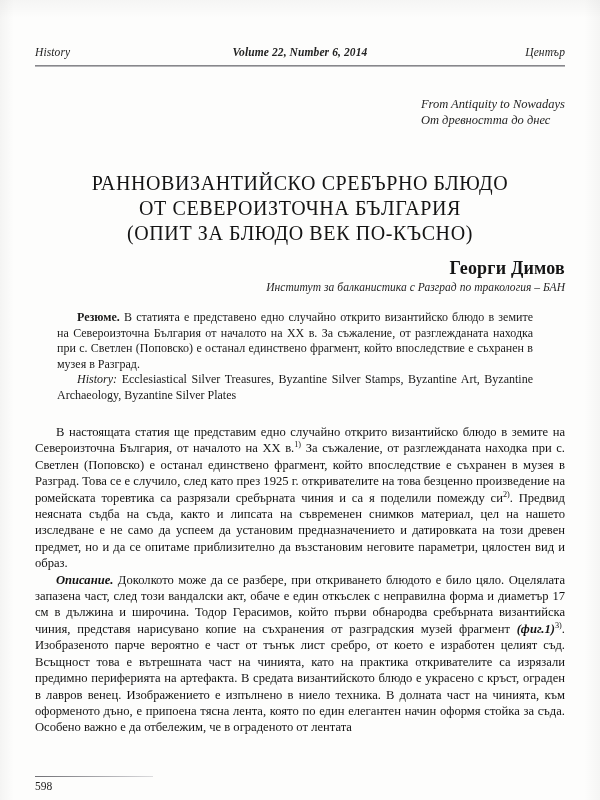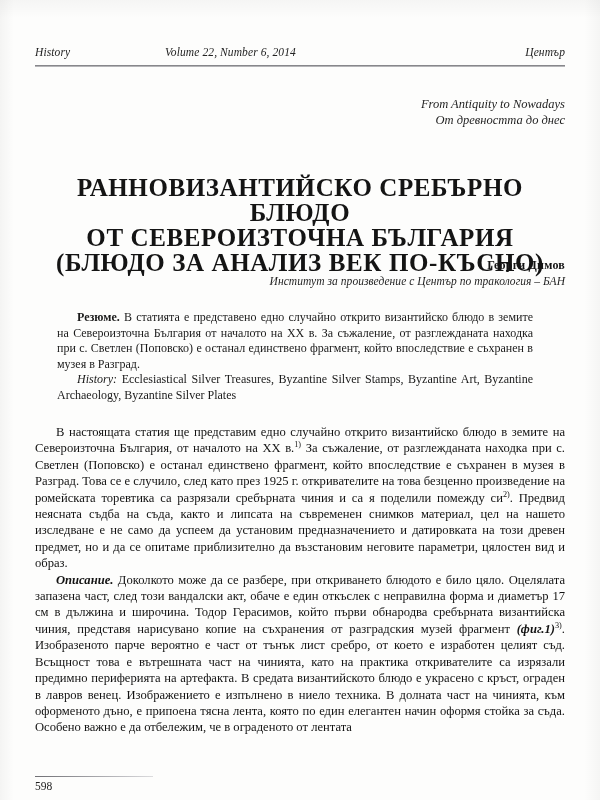--- a/index.html
+++ b/index.html
@@ -46,72 +46,74 @@
     display: flex;
     justify-content: space-between;
     align-items: baseline;
     font-style: italic;
     font-size: 11.5px;
     letter-spacing: 0.1px;
     color: #232323;
   }
   .runhead .center {
     flex: 1;
+    text-align: center;
+    font-weight: bold;
   }
   .runhead .left { width: 130px; text-align: left; }
   .runhead .right { width: 130px; text-align: right; }
 
   .runrule {
     position: absolute;
     top: 65px;
     left: 0;
     right: 0;
     height: 2px;
     background: linear-gradient(to bottom, #5b5b60 0%, #8d8d92 55%, #c9c9cc 100%);
     opacity: 0.85;
   }
 
   
   .series {
     position: absolute;
     top: 96px;
     right: 0;
-    text-align: right;
+    text-align: left;
     font-style: italic;
     font-size: 12.5px;
     line-height: 16px;
     color: #1f1f1f;
   }
 
   
   .title {
     position: absolute;
     top: 158px;
     left: 0;
     right: 0;
     text-align: center;
-    font-weight: bold;
-    font-size: 25px;
+    font-weight: normal;
+    font-size: 20px;
     line-height: 25px;
     letter-spacing: 0.6px;
     color: #141414;
   }
   .title .ln { display: block; }
 
   
   .byline {
     position: absolute;
     top: 258px;
     left: 0;
     right: 0;
     text-align: right;
   }
   .author {
     font-weight: bold;
-    font-size: 12px;
+    font-size: 18px;
     letter-spacing: 0.2px;
     color: #141414;
   }
   .affil {
     margin-top: 2px;
     font-style: italic;
     font-size: 11.5px;
     letter-spacing: 0.05px;
     color: #1f1f1f;
   }
@@ -188,26 +190,26 @@
     <div class="runrule"></div>
 
     <div class="series">
       <div>From Antiquity to Nowadays</div>
       <div>От древността до днес</div>
     </div>
 
     <h1 class="title">
       <span class="ln">РАННОВИЗАНТИЙСКО СРЕБЪРНО БЛЮДО</span>
       <span class="ln">ОТ СЕВЕРОИЗТОЧНА БЪЛГАРИЯ</span>
-      <span class="ln">(БЛЮДО ЗА АНАЛИЗ ВЕК ПО-КЪСНО)</span>
+      <span class="ln">(ОПИТ ЗА БЛЮДО ВЕК ПО-КЪСНО)</span>
     </h1>
 
     <div class="byline">
       <div class="author">Георги Димов</div>
-      <div class="affil">Институт за произведение с Център по тракология – БАН</div>
+      <div class="affil">Институт за балканистика с Разград по тракология – БАН</div>
     </div>
 
     <div class="abstract">
       <p><span class="lead">Резюме.</span><span> В статията е представено едно случайно открито византийско блюдо в земите на Североизточна България от началото на ХХ в. За съжаление, от разглежданата находка при с. Светлен (Поповско) е останал единствено фрагмент, който впоследствие е съхранен в музея в Разград.</span></p>
       <p class="kw"><span class="kwlabel">History:</span><span> Ecclesiastical Silver Treasures, Byzantine Silver Stamps, Byzantine Art,  Byzantine Archaeology, Byzantine Silver Plates</span></p>
     </div>
 
     <div class="body">
       <p><span>В настоящата статия ще представим едно случайно открито византийско блюдо в земите на Североизточна България, от началото на ХХ в.</span><sup>1)</sup><span> За съжаление, от разглежданата находка при с. Светлен (Поповско) е останал единствено фрагмент, който впоследствие е съхранен в музея в Разград. Това се е случило, след като през 1925 г. откривателите на това безценно произведение на ромейската торевтика са разрязали сребърната чиния и са я поделили помежду си</span><sup>2)</sup><span>. Предвид неясната съдба на съда, както и липсата на съвременен снимков материал, цел на нашето изследване е не само да успеем да установим предназначението и датировката на този древен предмет, но и да се опитаме приблизително да възстановим неговите параметри, цялостен вид и образ.</span></p>
       <p><span class="term">Описание.</span><span> Доколкото може да се разбере, при откриването блюдото е било цяло. Оцелялата запазена част, след този вандалски акт, обаче е един откъслек с неправилна форма и диаметър 17 см в дължина и широчина. Тодор Герасимов, който първи обнародва сребърната византийска чиния, представя нарисувано копие на съхранения от разградския музей фрагмент </span><b class="fig">(фиг.1)</b><sup>3)</sup><span>. Изобразеното парче вероятно е част от тънък лист сребро, от което е изработен целият съд. Всъщност това е вътрешната част на чинията, като на практика откривателите са изрязали предимно периферията на артефакта. В средата византийското блюдо е украсено с кръст, ограден в лавров венец. Изображението е изпълнено в ниело техника. В долната част на чинията, към оформеното дъно, е припоена тясна лента, която по един елегантен начин оформя стойка за съда. Особено важно е да отбележим, че в ограденото от лентата</span></p>

